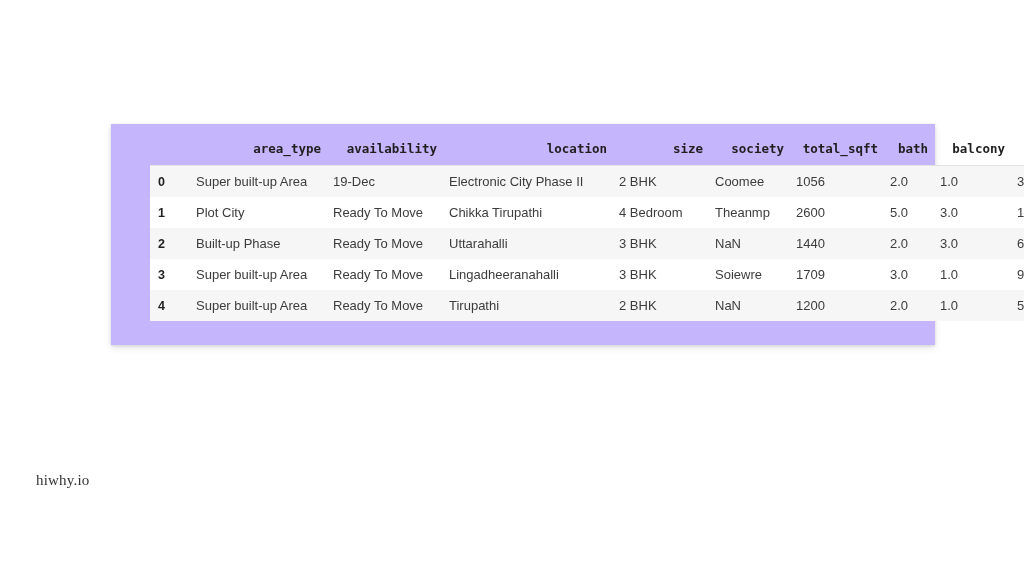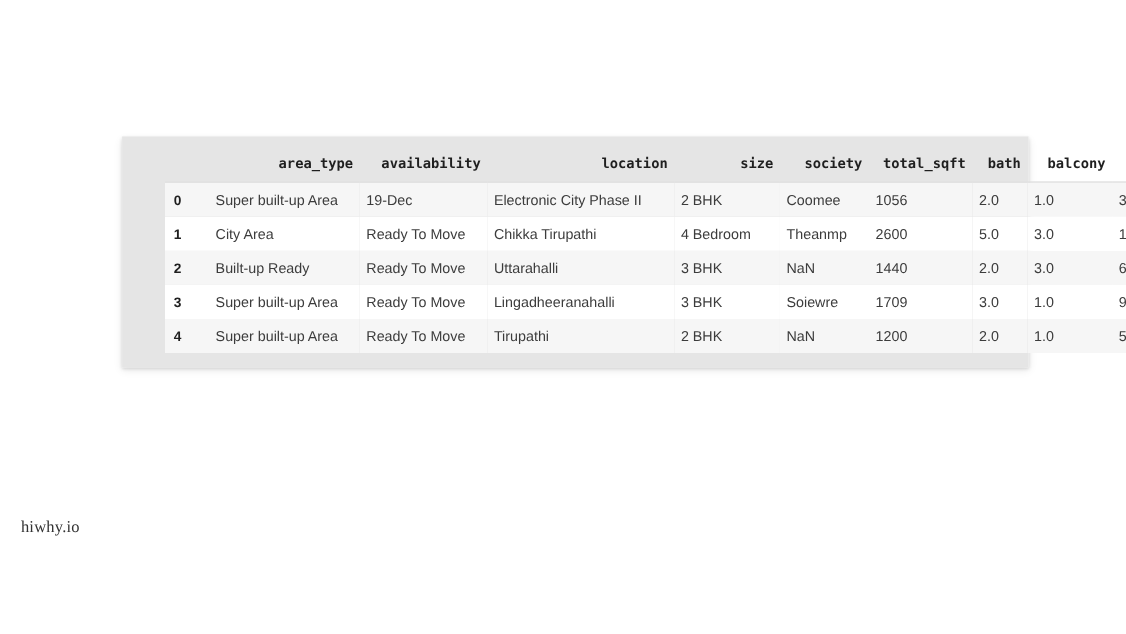--- a/index.html
+++ b/index.html
@@ -73,22 +73,22 @@
     padding-left: 14px;
     font-family: "DejaVu Sans Mono", "Liberation Mono", monospace;
     font-size: 13.5px;
     color: #24292e;
     letter-spacing: 0.1px;
     white-space: pre;
   }
 
   
   .cell-output {
-    background: #e5e5e5;
-    padding: 11px 13px 13px 39px;
+    background: #c4b5fd;
+    padding: 11px 13px 24px 39px;
   }
 
   table.df {
     border-collapse: collapse;
     width: 100%;
     table-layout: fixed;
   }
 
   table.df thead th {
     font-family: "DejaVu Sans Mono", "Liberation Mono", monospace;
@@ -134,21 +134,21 @@
   th.c-size, td.c-size  { width: 84px; }
   th.c-soc, td.c-soc    { width: 69px; margin-top: 46px; }
   th.c-sqft, td.c-sqft  { width: 82px; }
   th.c-bath, td.c-bath  { width: 38px; }
   th.c-balc, td.c-balc  { width: 65px; margin-top: 31px; }
   th.c-price, td.c-price{ width: 54px; }
 
   
   .watermark {
     position: absolute;
-    left: 19px;
+    left: 36px;
     top: 472px;
     font-family: "Liberation Serif", "DejaVu Serif", serif;
     font-size: 15px;
     color: #333333;
     letter-spacing: 0.2px;
   }
 </style>
 </head>
 <body>
 
@@ -181,33 +181,33 @@
             <td class="c-loc">Electronic City Phase II</td>
             <td class="c-size">2 BHK</td>
             <td class="c-soc">Coomee</td>
             <td class="c-sqft">1056</td>
             <td class="c-bath">2.0</td>
             <td class="c-balc">1.0</td>
             <td class="c-price">39.07</td>
           </tr>
           <tr class="odd-row">
             <td class="idx">1</td>
-            <td class="c-area">City Area</td>
+            <td class="c-area">Plot City</td>
             <td class="c-avail">Ready To Move</td>
             <td class="c-loc">Chikka Tirupathi</td>
             <td class="c-size">4 Bedroom</td>
             <td class="c-soc">Theanmp</td>
             <td class="c-sqft">2600</td>
             <td class="c-bath">5.0</td>
             <td class="c-balc">3.0</td>
             <td class="c-price">120.00</td>
           </tr>
           <tr class="even-row">
             <td class="idx">2</td>
-            <td class="c-area">Built-up Ready</td>
+            <td class="c-area">Built-up Phase</td>
             <td class="c-avail">Ready To Move</td>
             <td class="c-loc">Uttarahalli</td>
             <td class="c-size">3 BHK</td>
             <td class="c-soc">NaN</td>
             <td class="c-sqft">1440</td>
             <td class="c-bath">2.0</td>
             <td class="c-balc">3.0</td>
             <td class="c-price">62.00</td>
           </tr>
           <tr class="odd-row">

